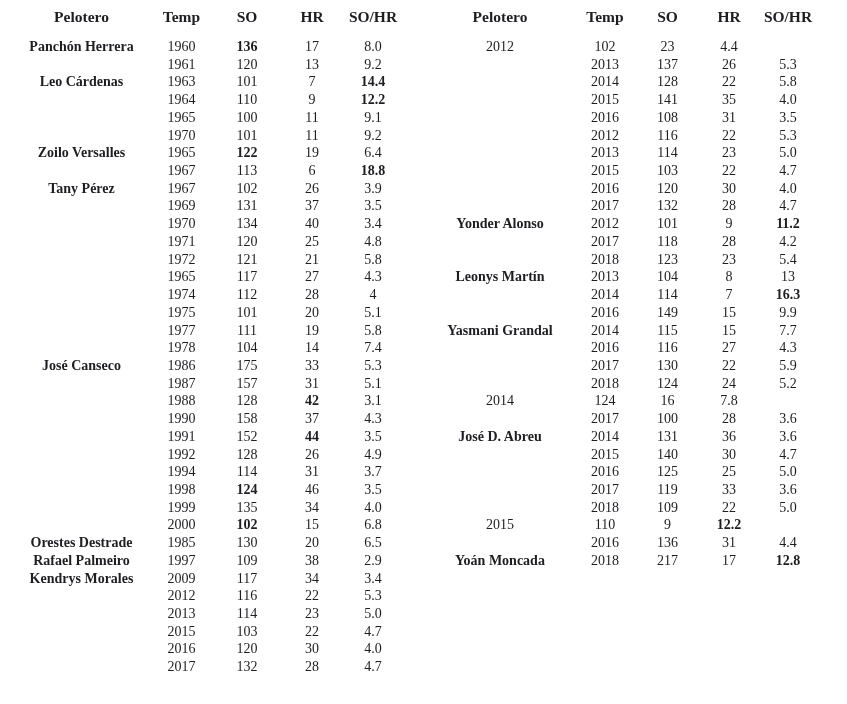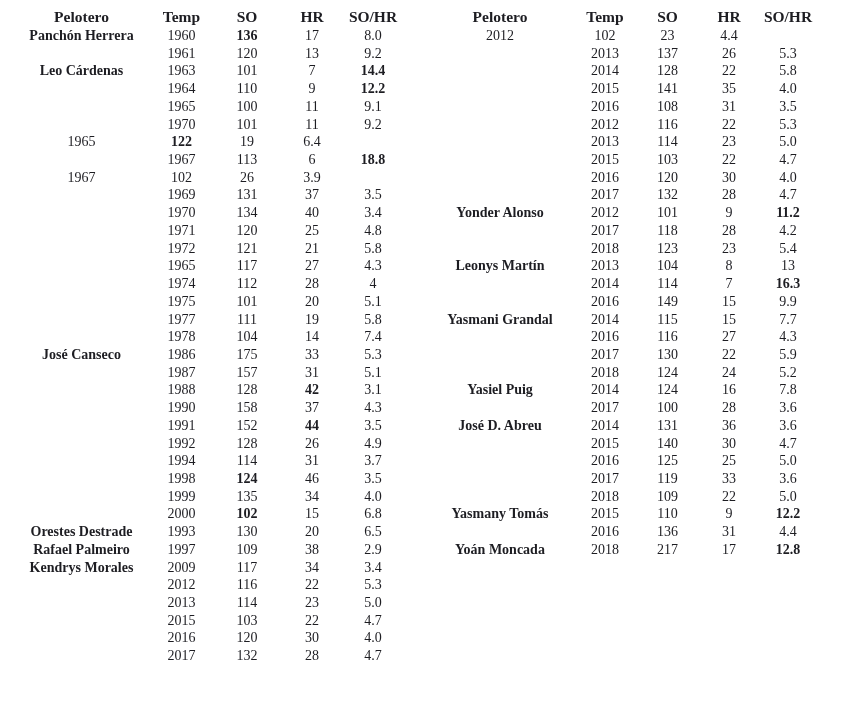--- a/index.html
+++ b/index.html
@@ -18,21 +18,21 @@
 
   .thead, .trow { display: grid; align-items: center; }
   .left  .thead, .left  .trow { grid-template-columns: 157px 43px 88px 42px 80px; }
   .right .thead, .right .trow { grid-template-columns: 140px 70px 55px 68px 50px; }
 
   .thead {
     height: 21px;
     font-weight: bold;
     font-size: 15.5px;
   }
-  .tbody { }
+  .tbody { margin-top: 11px; }
   .trow {
     height: 17.72px;
     font-size: 14px;
     line-height: 17.72px;
   }
   .c { text-align: center; white-space: nowrap; }
   .c.name { font-weight: bold; }
   .c.bold { font-weight: bold; }
 </style>
 </head>
@@ -85,33 +85,35 @@
           <span class="c">9.1</span>
         </div>
         <div class="trow">
           <span class="c name"></span>
           <span class="c">1970</span>
           <span class="c">101</span>
           <span class="c">11</span>
           <span class="c">9.2</span>
         </div>
         <div class="trow">
+          <span class="c name">Zoilo Versalles</span>
           <span class="c">1965</span>
           <span class="c bold">122</span>
           <span class="c">19</span>
           <span class="c">6.4</span>
         </div>
         <div class="trow">
           <span class="c name"></span>
           <span class="c">1967</span>
           <span class="c">113</span>
           <span class="c">6</span>
           <span class="c bold">18.8</span>
         </div>
         <div class="trow">
+          <span class="c name">Tany Pérez</span>
           <span class="c">1967</span>
           <span class="c">102</span>
           <span class="c">26</span>
           <span class="c">3.9</span>
         </div>
         <div class="trow">
           <span class="c name"></span>
           <span class="c">1969</span>
           <span class="c">131</span>
           <span class="c">37</span>
@@ -238,21 +240,21 @@
         </div>
         <div class="trow">
           <span class="c name"></span>
           <span class="c">2000</span>
           <span class="c bold">102</span>
           <span class="c">15</span>
           <span class="c">6.8</span>
         </div>
         <div class="trow">
           <span class="c name">Orestes Destrade</span>
-          <span class="c">1993</span>
+          <span class="c">1985</span>
           <span class="c">130</span>
           <span class="c">20</span>
           <span class="c">6.5</span>
         </div>
         <div class="trow">
           <span class="c name">Rafael Palmeiro</span>
           <span class="c">1997</span>
           <span class="c">109</span>
           <span class="c">38</span>
           <span class="c">2.9</span>
@@ -444,21 +446,20 @@
           <span class="c">5.9</span>
         </div>
         <div class="trow">
           <span class="c name"></span>
           <span class="c">2018</span>
           <span class="c">124</span>
           <span class="c">24</span>
           <span class="c">5.2</span>
         </div>
         <div class="trow">
-          <span class="c name">Yasiel Puig</span>
           <span class="c">2014</span>
           <span class="c">124</span>
           <span class="c">16</span>
           <span class="c">7.8</span>
         </div>
         <div class="trow">
           <span class="c name"></span>
           <span class="c">2017</span>
           <span class="c">100</span>
           <span class="c">28</span>
@@ -493,21 +494,20 @@
           <span class="c">3.6</span>
         </div>
         <div class="trow">
           <span class="c name"></span>
           <span class="c">2018</span>
           <span class="c">109</span>
           <span class="c">22</span>
           <span class="c">5.0</span>
         </div>
         <div class="trow">
-          <span class="c name">Yasmany Tomás</span>
           <span class="c">2015</span>
           <span class="c">110</span>
           <span class="c">9</span>
           <span class="c bold">12.2</span>
         </div>
         <div class="trow">
           <span class="c name"></span>
           <span class="c">2016</span>
           <span class="c">136</span>
           <span class="c">31</span>

